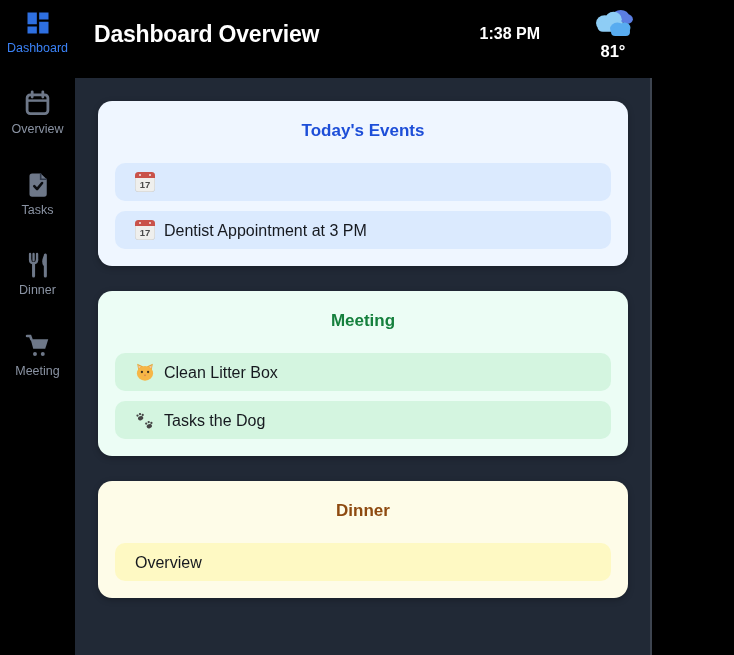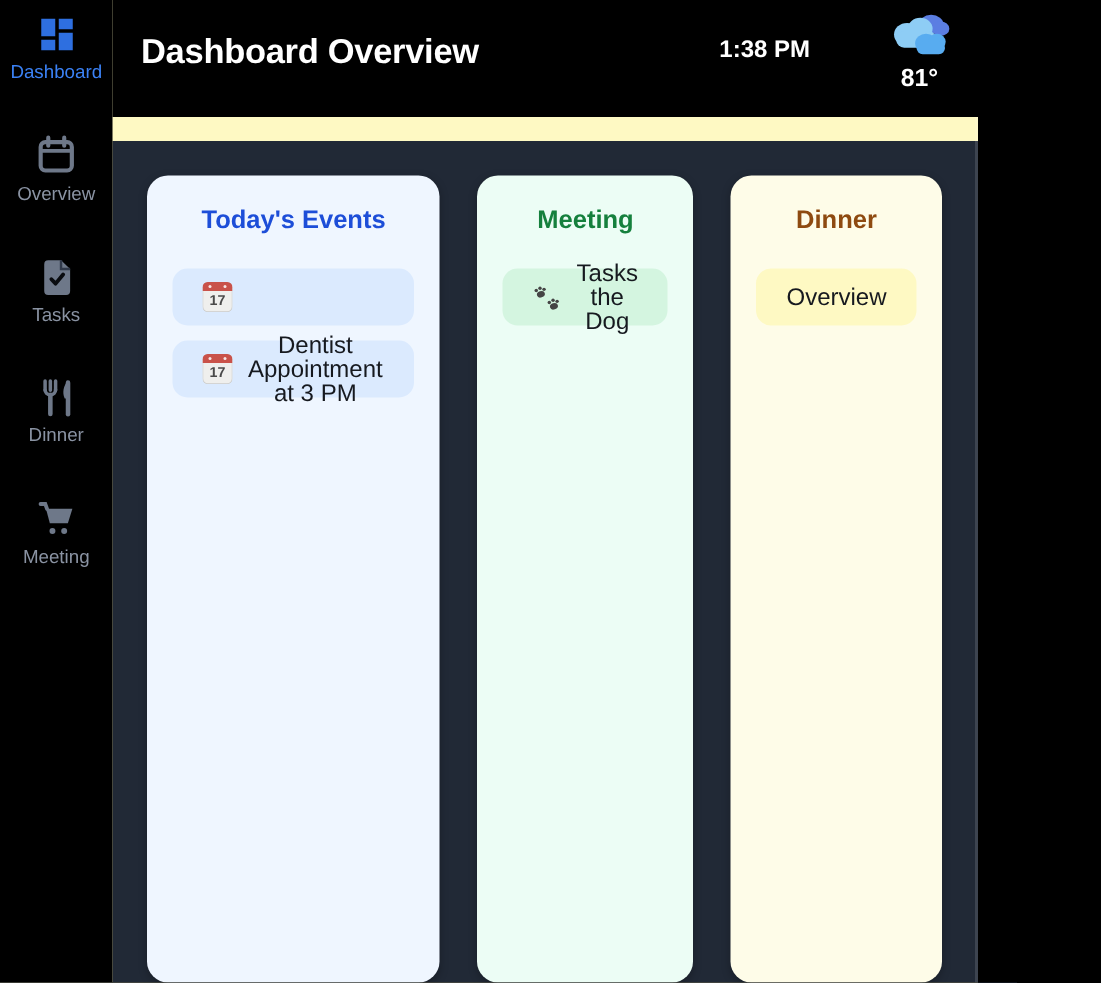--- a/index.html
+++ b/index.html
@@ -44,21 +44,21 @@
     margin-left: 46px; width: 54px;
     display: flex; flex-direction: column; align-items: center;
   }
   .weather-temp { color: #fff; font-size: 16.5px; font-weight: 700; margin-top: -2px; }
 
   
   .content {
     position: absolute; left: 75px; top: 78px; right: 0; bottom: 0;
     background: #212936;
     padding: 23px 24px 0 23px;
-    display: flex; flex-direction: row; gap: 25px; margin-top: 16px;
+    display: flex; flex-direction: column; gap: 25px;
   }
   .card {
     background: var(--card-bg, #fff);
     border-radius: 14px;
     padding: 18px 17px 17px 17px;
     box-shadow: 0 2px 6px rgba(0,0,0,0.25);
   }
   .card-title {
     font-size: 17px; font-weight: 700; color: var(--accent, #333);
     margin-bottom: 20px; line-height: 24px;
@@ -208,20 +208,35 @@
           <span class="emj-cal-top"></span>
           <span class="emj-cal-day">17</span>
         </span>
         <span class="item-label">Dentist Appointment at 3 PM</span>
       </div>
     </section>
 
     <section class="card" style="--card-bg: #ecfdf5; --item-bg: #d4f5e0; --accent: #15803d;">
       <h2 class="card-title">Meeting</h2>
 
+      <div class="card-item">
+        <span class="emj">
+          <svg width="20" height="20" viewBox="0 0 20 20">
+            <path d="M3.4 8.6 2.2 1.7 8.2 4.5z" fill="#e8a22f"></path>
+            <path d="M16.6 8.6 17.8 1.7 11.8 4.5z" fill="#e8a22f"></path>
+            <path d="M3.7 6.8 3.2 3.3 6.3 4.8z" fill="#f0c9a2"></path>
+            <path d="M16.3 6.8 16.8 3.3 13.7 4.8z" fill="#f0c9a2"></path>
+            <ellipse cx="10" cy="11.4" rx="8.1" ry="7.3" fill="#f6b646"></ellipse>
+            <circle cx="6.9" cy="10" r="1.15" fill="#3a2d1d"></circle>
+            <circle cx="13.1" cy="10" r="1.15" fill="#3a2d1d"></circle>
+            <path d="M8.9 12.7h2.2l-1.1 1.5z" fill="#c96d5a"></path>
+          </svg>
+        </span>
+        <span class="item-label">Clean Litter Box</span>
+      </div>
 
       <div class="card-item">
         <span class="emj">
           <svg width="20" height="20" viewBox="0 0 20 20" fill="#454545">
             <ellipse cx="5.6" cy="8.2" rx="2.7" ry="2.1" transform="rotate(-18 5.6 8.2)"></ellipse>
             <circle cx="2.5" cy="5.6" r="1.15"></circle>
             <circle cx="5" cy="4.1" r="1.15"></circle>
             <circle cx="7.7" cy="4.9" r="1.15"></circle>
             <ellipse cx="14.3" cy="16.2" rx="2.7" ry="2.1" transform="rotate(-18 14.3 16.2)"></ellipse>
             <circle cx="11.2" cy="13.6" r="1.15"></circle>

